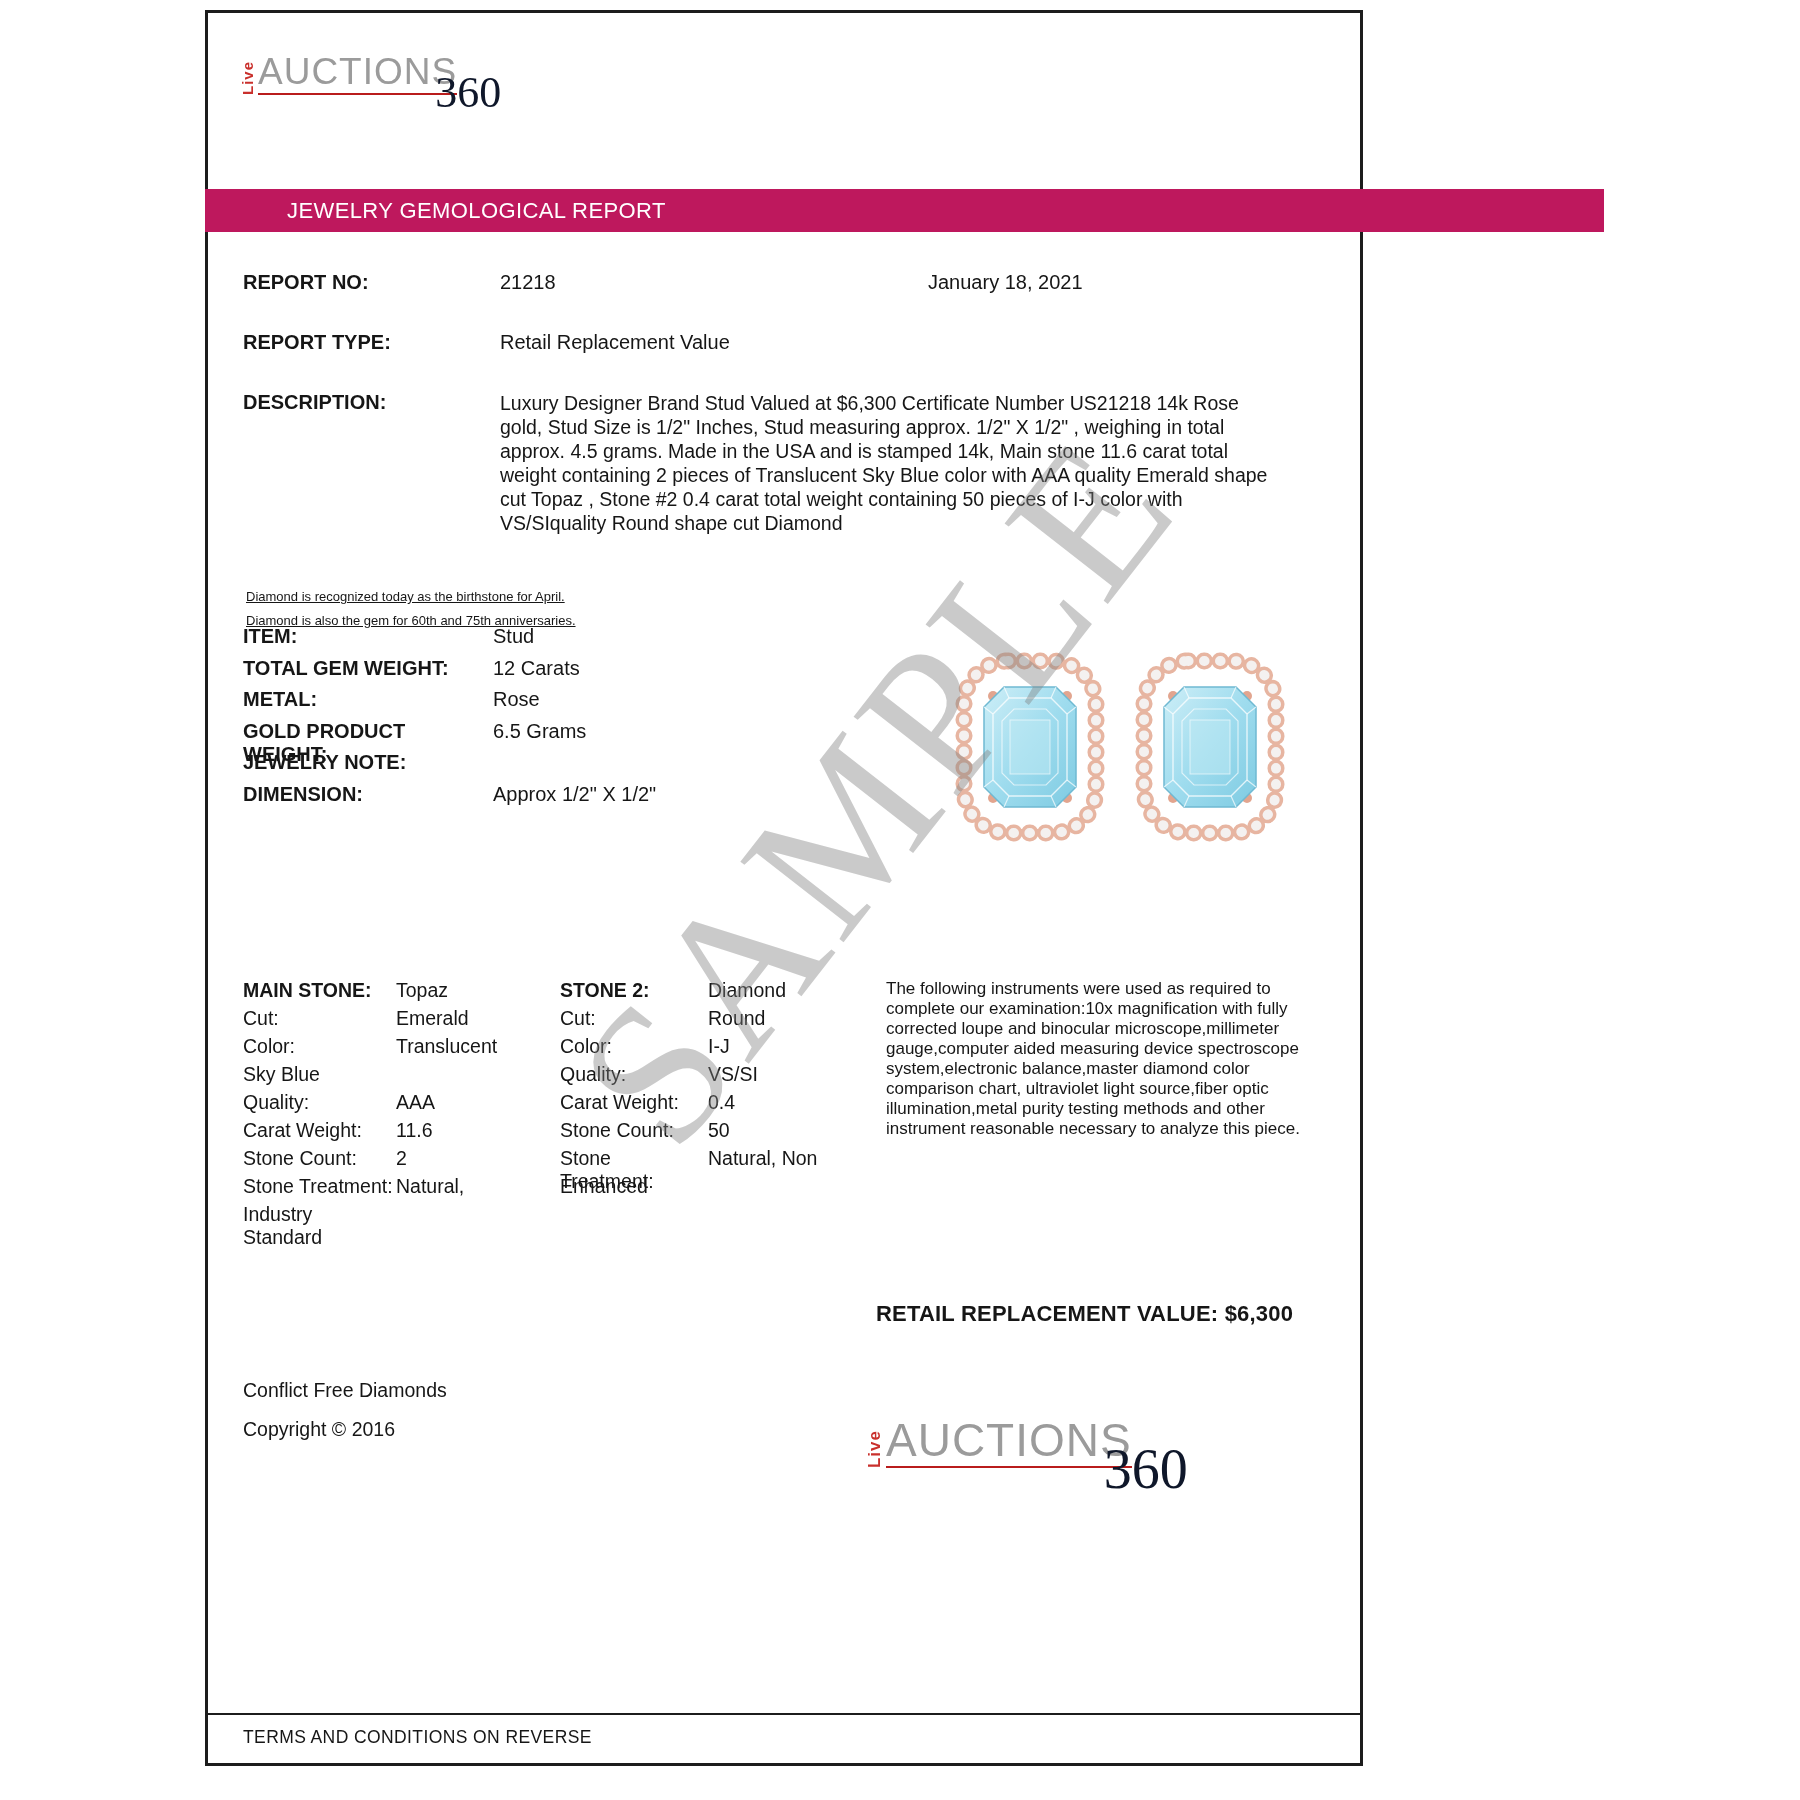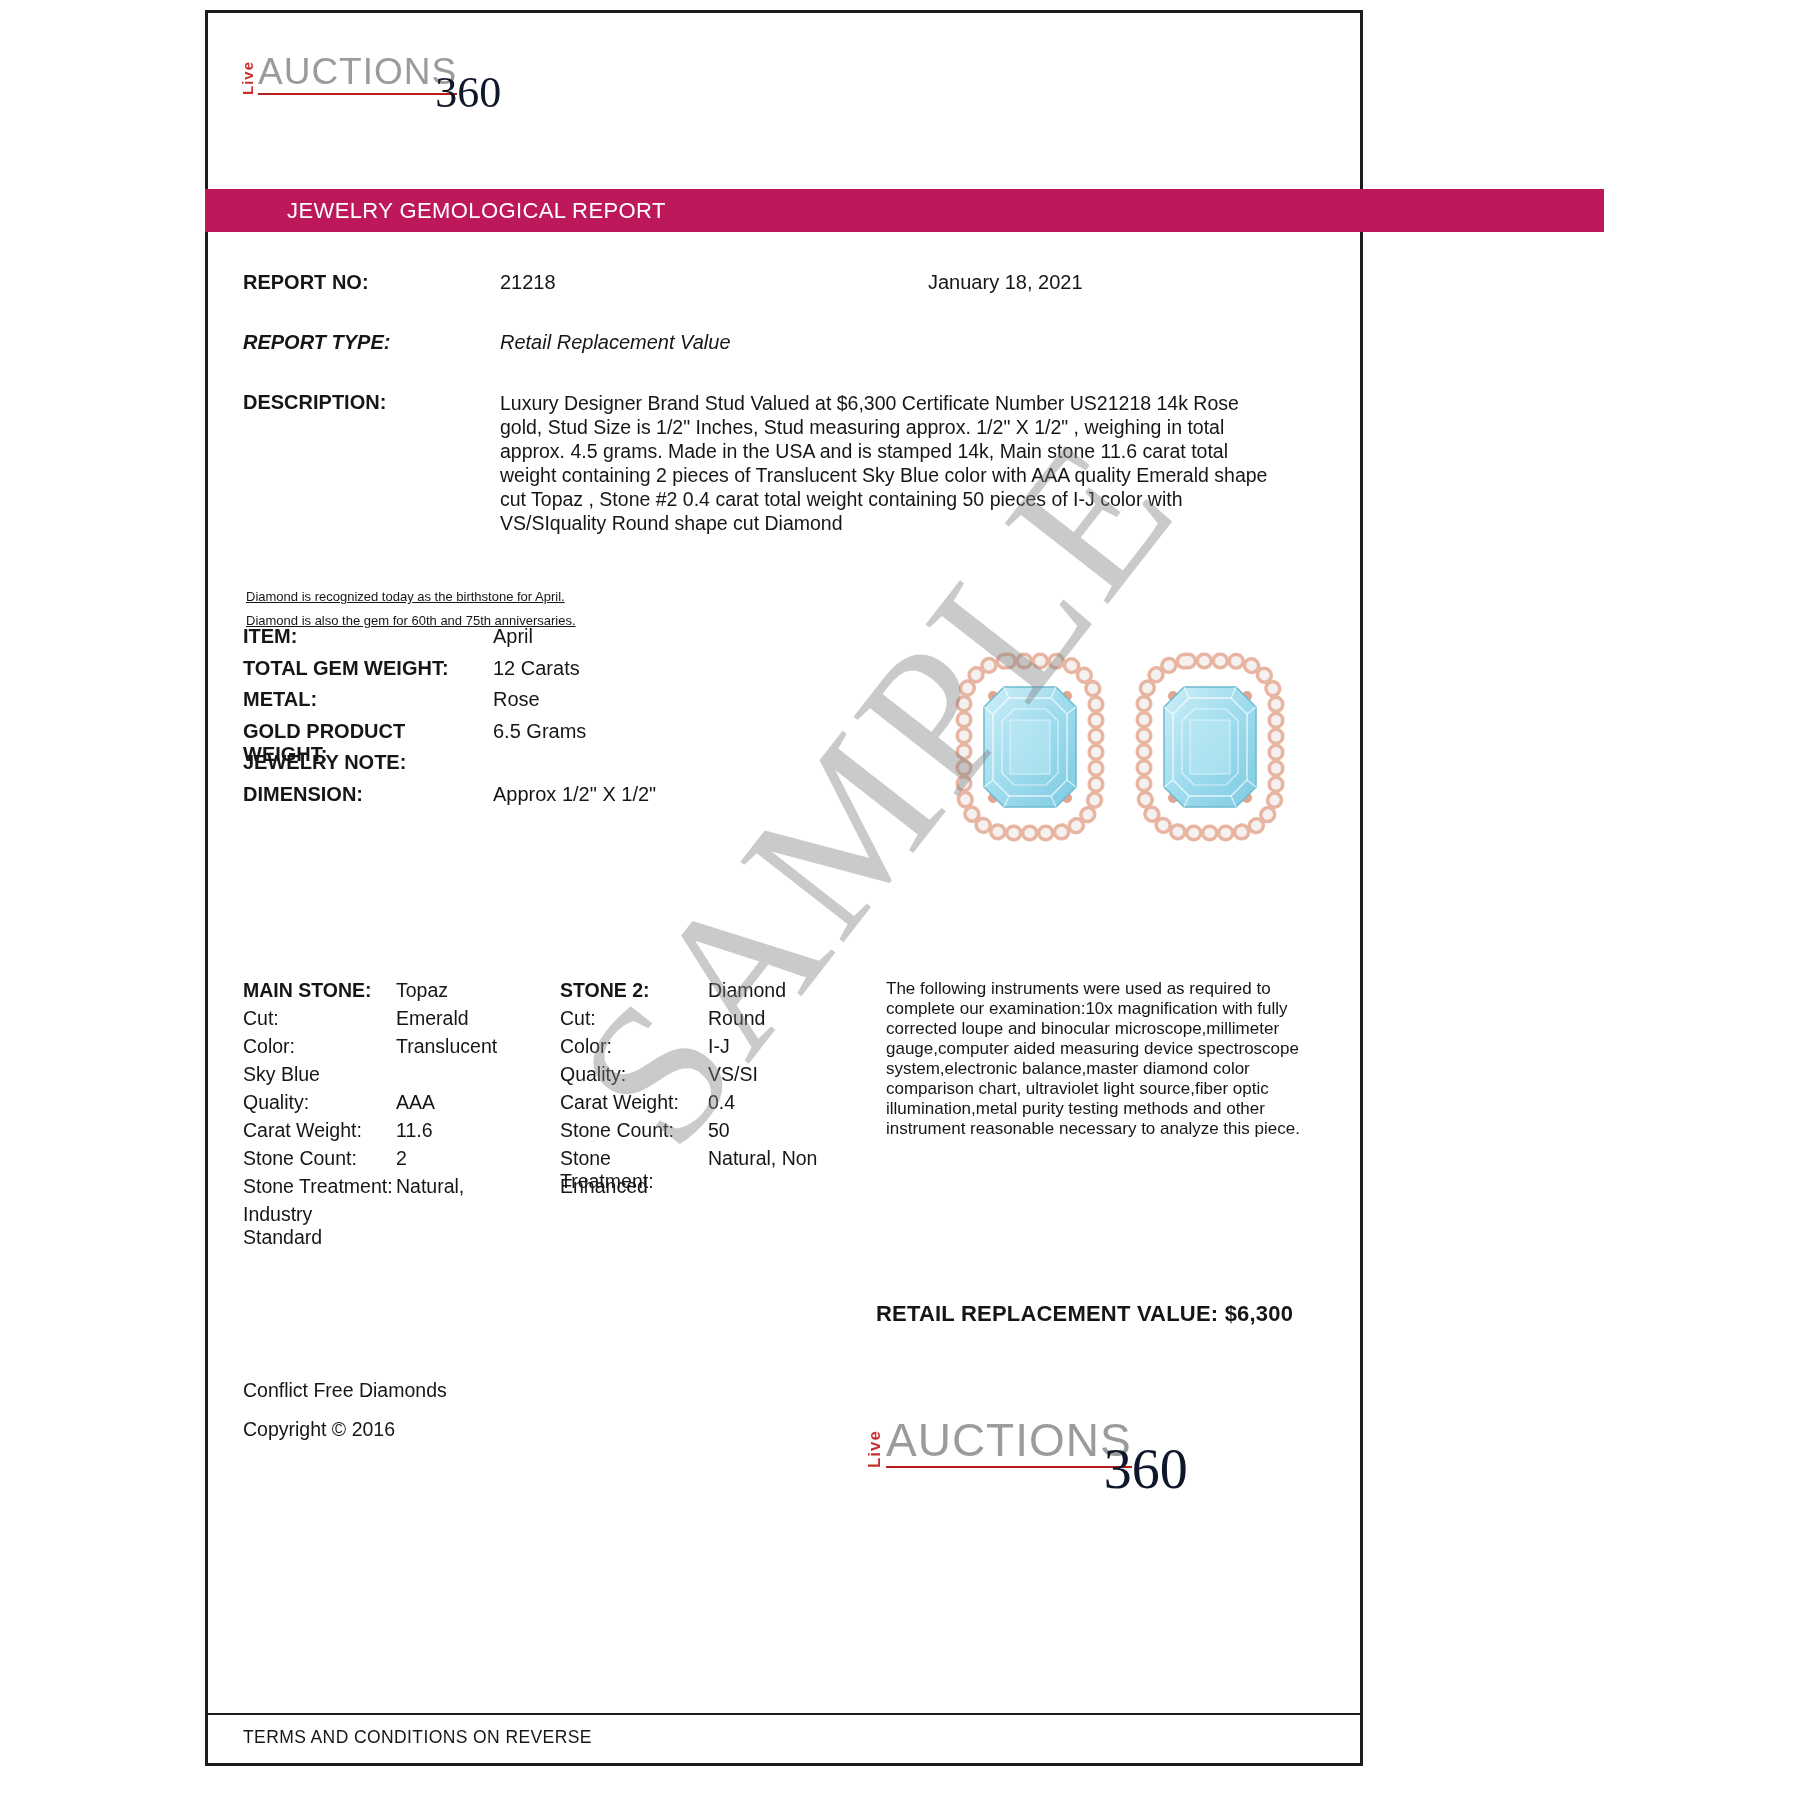--- a/index.html
+++ b/index.html
@@ -64,21 +64,21 @@
   }
 
   .field-label { font-weight:700; font-size:20px; }
   .field-value { font-size:20px; }
 
   .lbl-col { left:35px; }
   .val-col { left:292px; }
   .date-col { left:720px; }
 
   .row-report-no { top:258px; }
-  .row-report-type { top:318px;font-style:italic; }
+  .row-report-type { top:318px; }
   .row-description { top:378px; }
 
   .desc-text { left:292px; top:378px; width:778px; font-size:19.5px; line-height:24px; }
 
   .birthstone { left:38px; top:572px; font-size:13px; line-height:24px;text-decoration:underline; }
 
   .item-grid {
     left:35px; top:612px;
     display:grid; grid-template-columns:250px auto; grid-auto-rows:31.5px;
     font-size:20px; align-items:start;
@@ -131,21 +131,21 @@
   <span class="abs lbl-col row-description field-label">DESCRIPTION:</span>
   <div class="abs desc-text">Luxury Designer Brand Stud Valued at $6,300 Certificate Number US21218 14k Rose gold, Stud Size is 1/2" Inches, Stud measuring approx. 1/2" X 1/2" , weighing in total approx. 4.5 grams. Made in the USA and is stamped 14k, Main stone 11.6 carat total weight containing 2 pieces of Translucent Sky Blue color with AAA quality Emerald shape cut Topaz , Stone #2 0.4 carat total weight containing 50 pieces of I-J color with VS/SIquality Round shape cut Diamond</div>
 
   <div class="abs birthstone">
     <div>Diamond is recognized today as the birthstone for April.</div>
     <div>Diamond is also the gem for 60th and 75th anniversaries.</div>
   </div>
 
   <div class="abs item-grid">
     <div class="ig-l">ITEM:</div>
-    <div class="ig-v">April</div>
+    <div class="ig-v">Stud</div>
     <div class="ig-l">TOTAL GEM WEIGHT:</div>
     <div class="ig-v">12 Carats</div>
     <div class="ig-l">METAL:</div>
     <div class="ig-v">Rose</div>
     <div class="ig-l">GOLD PRODUCT WEIGHT:</div>
     <div class="ig-v">6.5 Grams</div>
     <div class="ig-l">JEWELRY NOTE:</div>
     <div class="ig-v"></div>
     <div class="ig-l">DIMENSION:</div>
     <div class="ig-v">Approx 1/2" X 1/2"</div>

